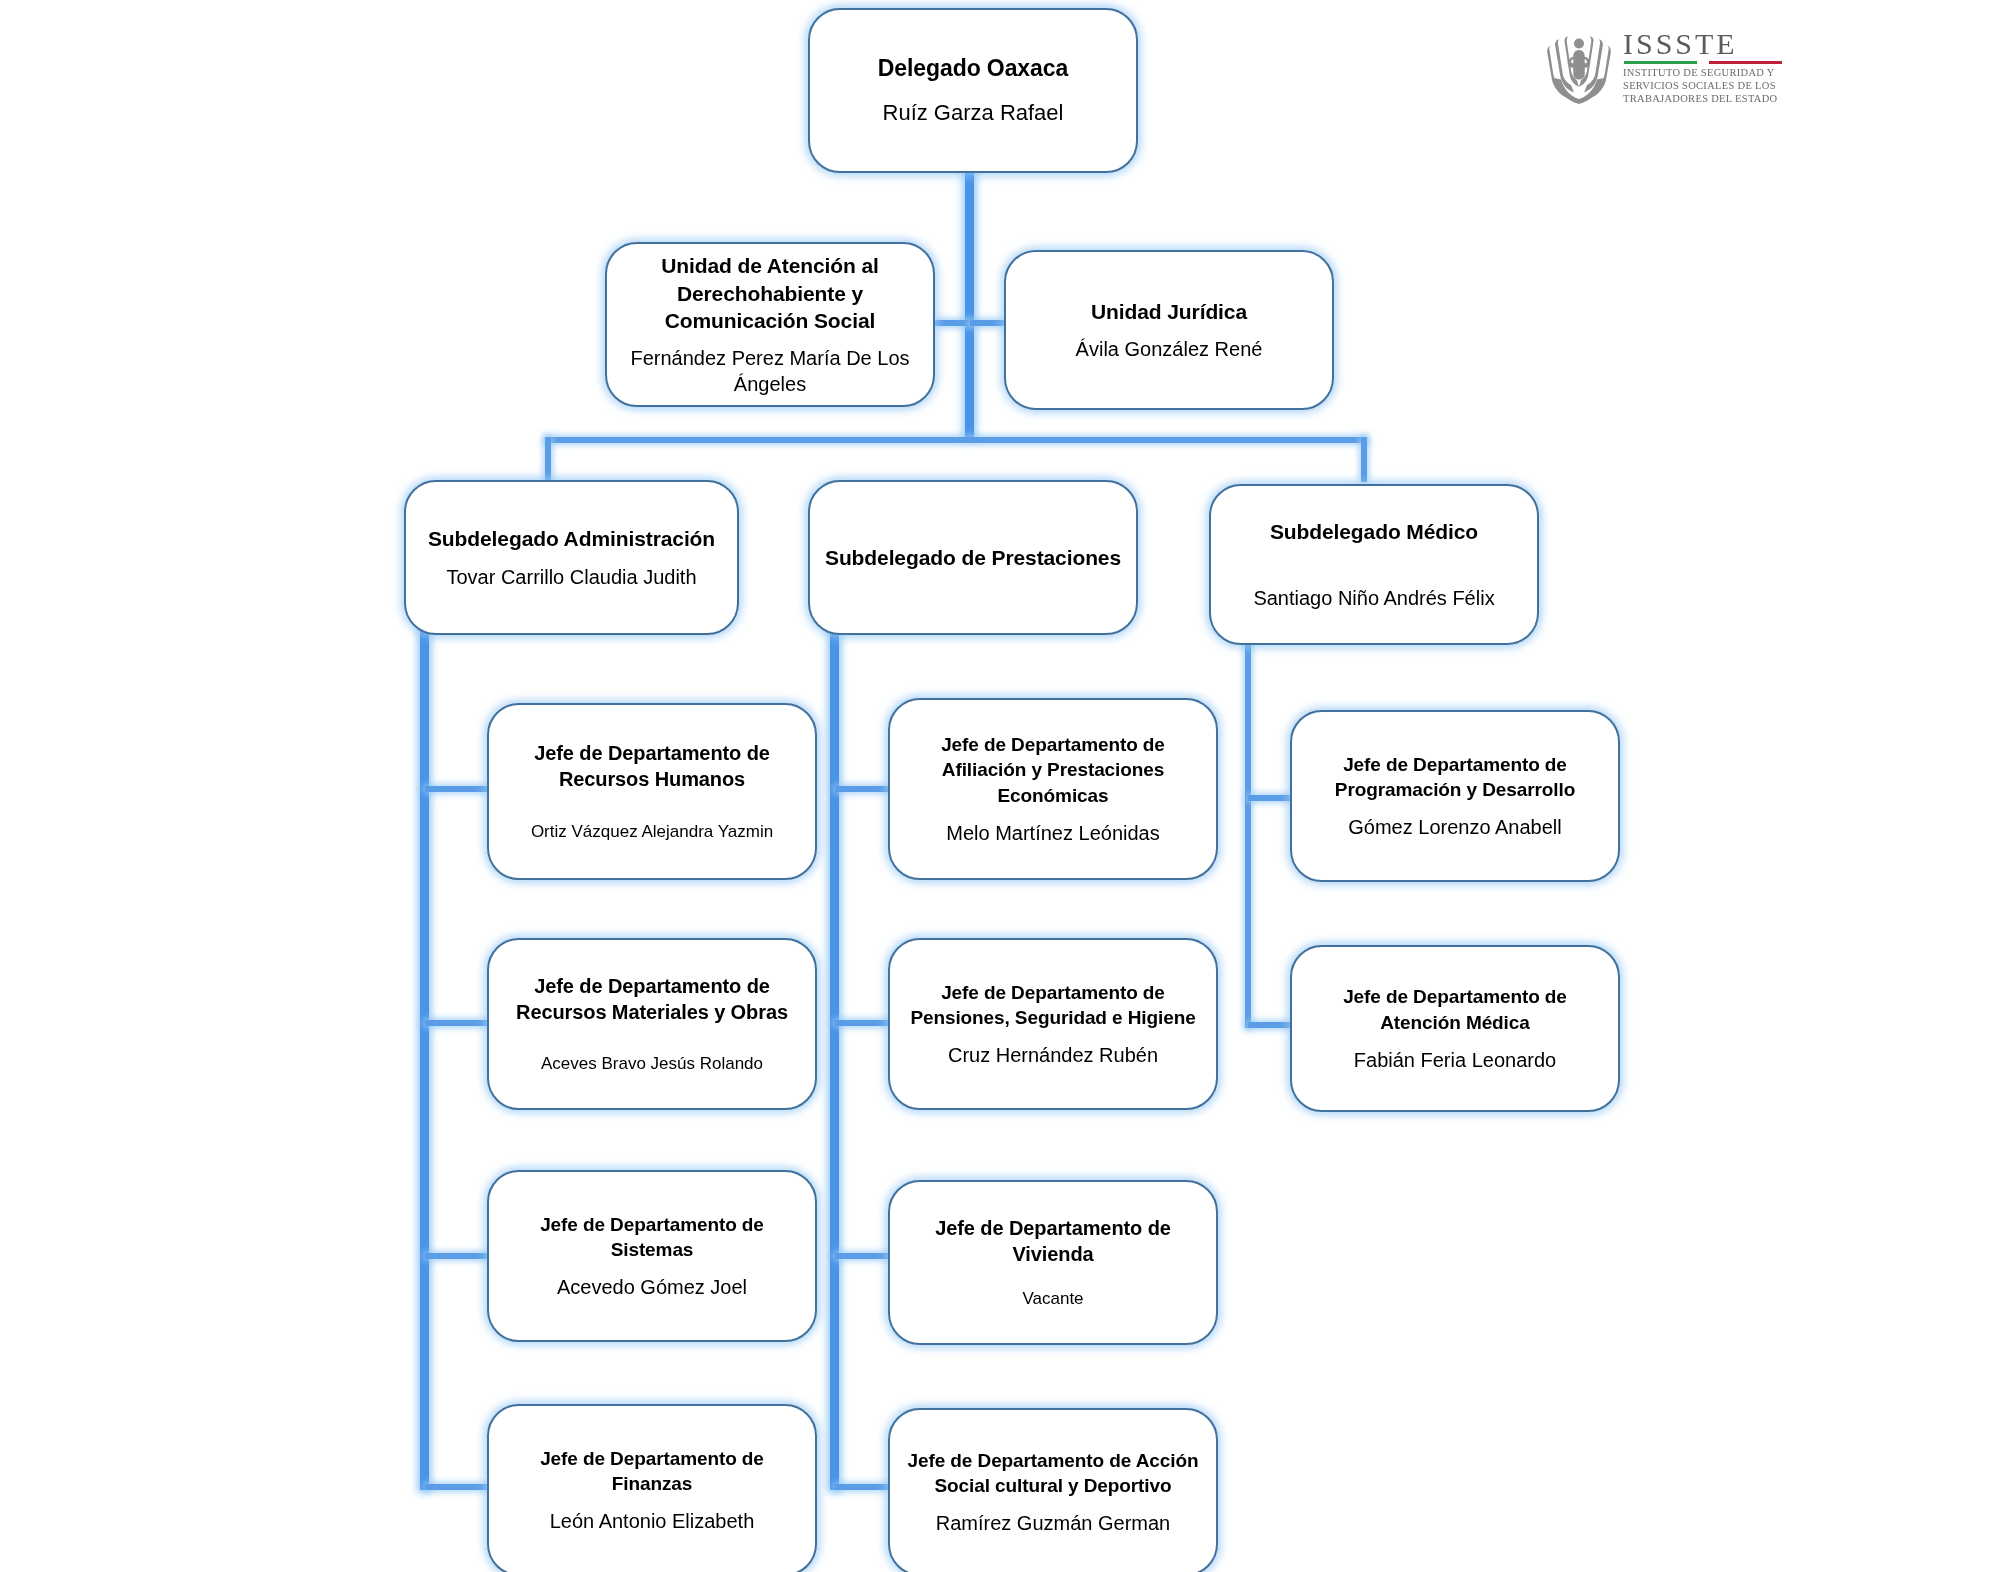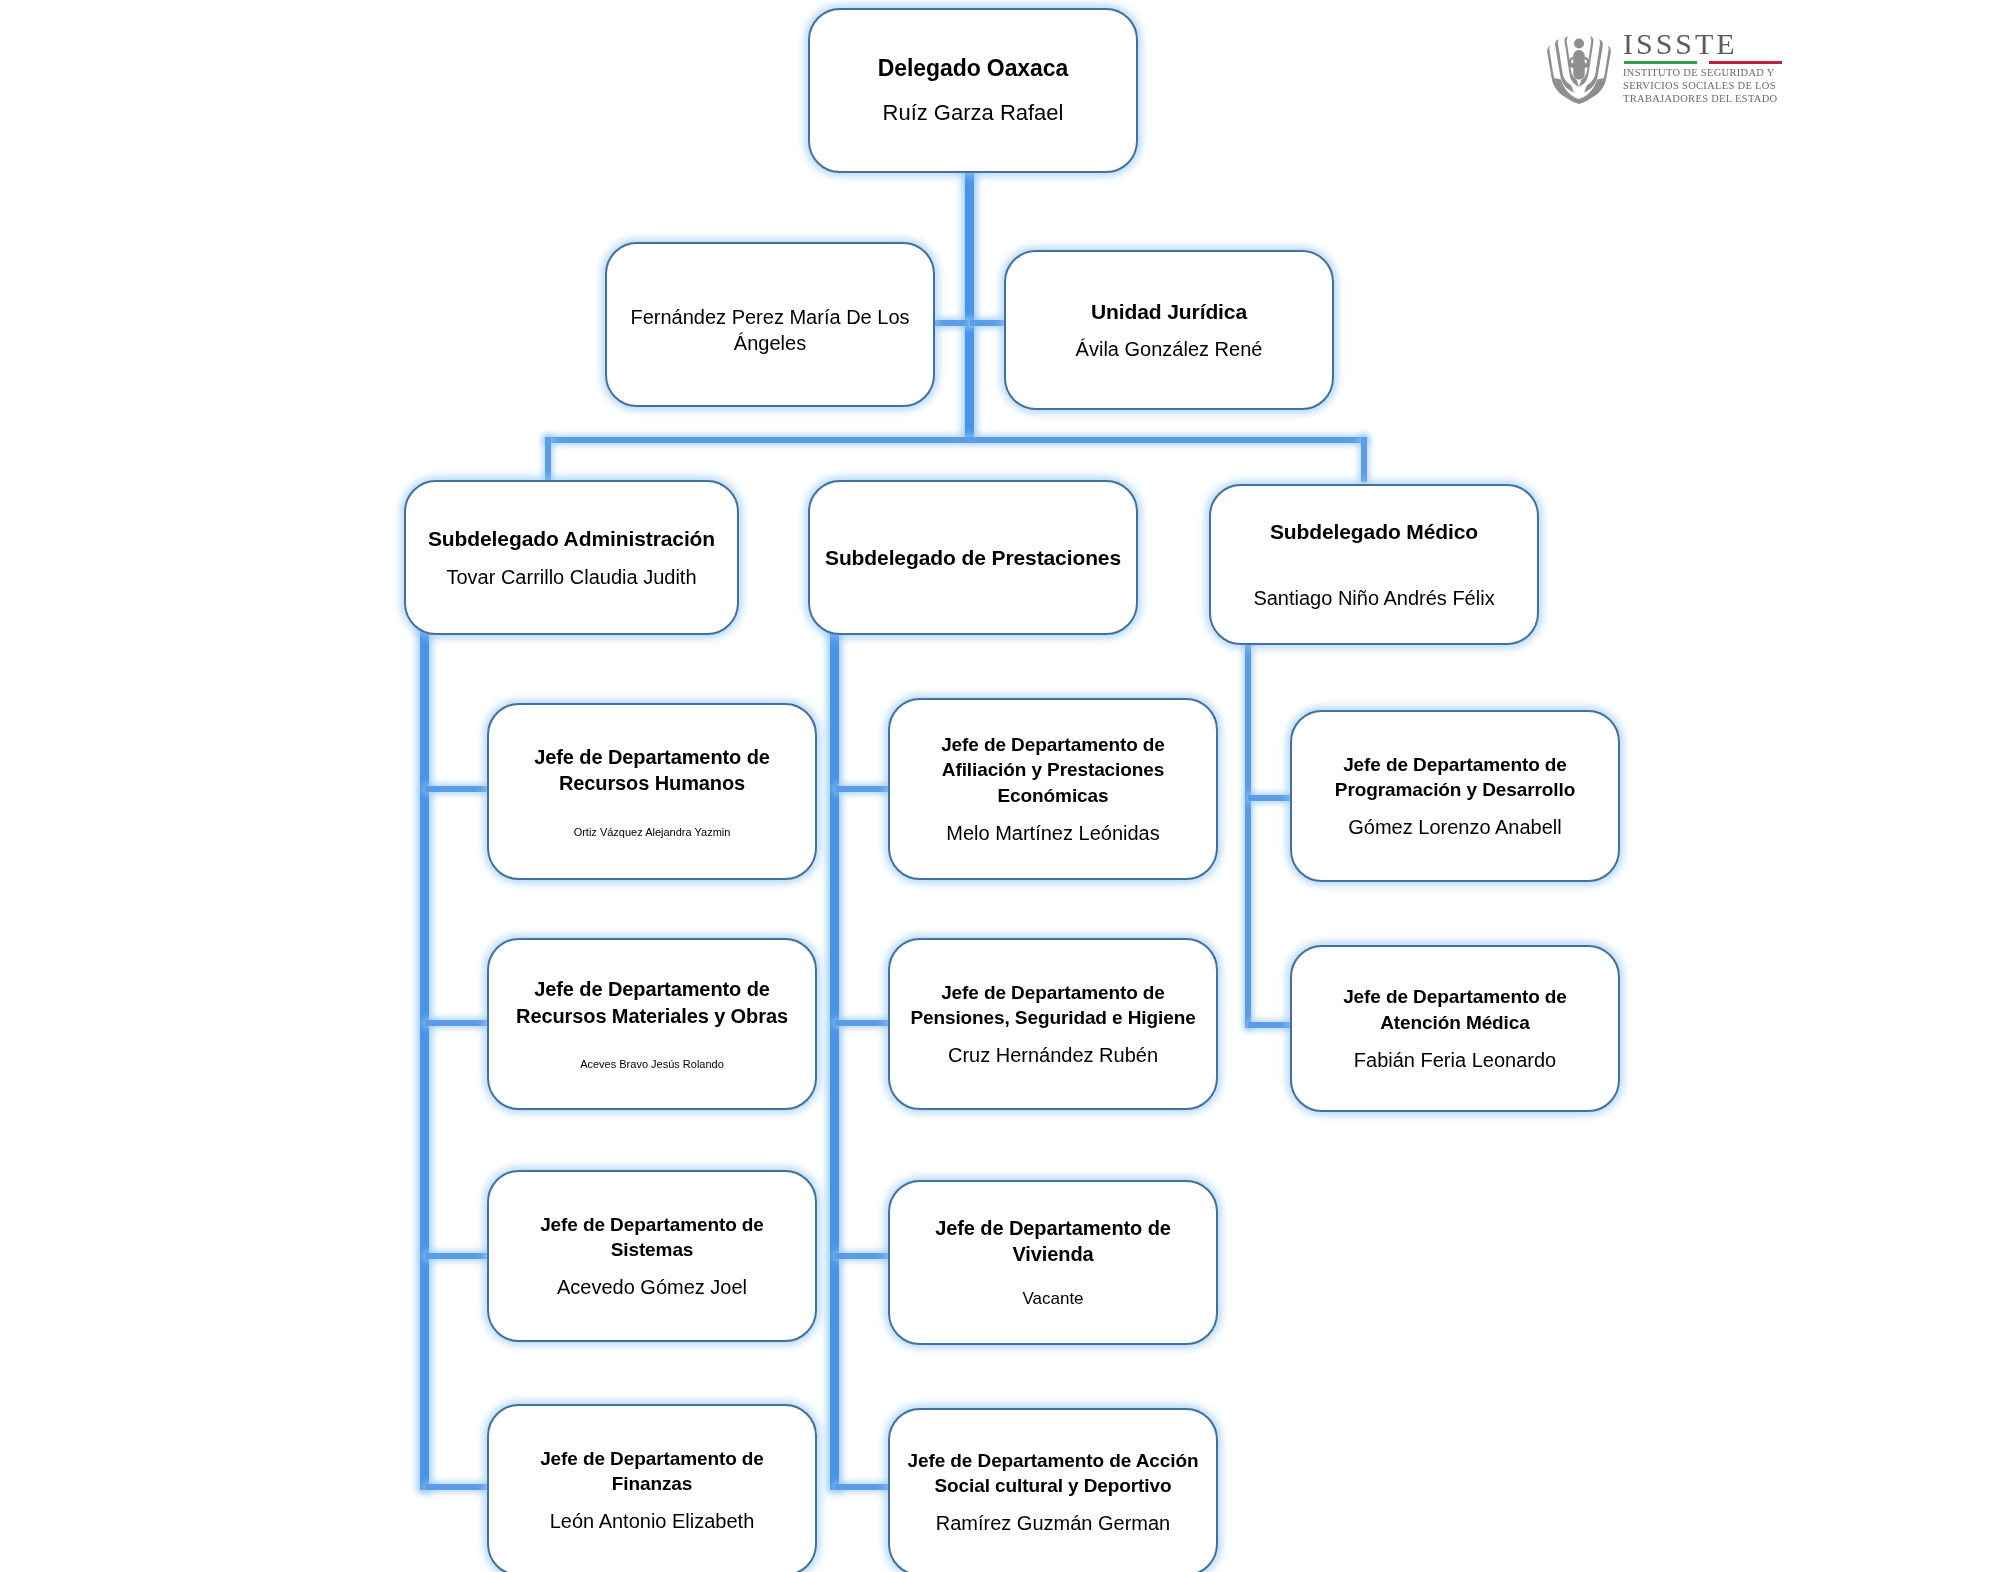--- a/index.html
+++ b/index.html
@@ -65,21 +65,21 @@
   .s-unit .title  { font-size: 21px; }
   .s-unit .person { font-size: 20px; margin-top: 10px; }
 
   .s-sub .title   { font-size: 21px; }
   .s-sub .person  { font-size: 20px; margin-top: 12px; }
 
   .s-dept .title  { font-size: 19px; }
   .s-dept .person { font-size: 20px; margin-top: 12px; }
 
   .s-dept-sm .title  { font-size: 20px; }
-  .s-dept-sm .person { font-size: 11px; margin-top: 28px; }
+  .s-dept-sm .person { font-size: 17px; margin-top: 28px; }
 
   .s-dept-vac .title  { font-size: 20px; }
   .s-dept-vac .person { font-size: 17px; margin-top: 20px; }
 
   
   #logo {
     position: absolute;
     left: 1543px;
     top: 25px;
     width: 230px;
@@ -152,20 +152,21 @@
   <div class="conn thin" style="left:1245px; top:628px; width:6px; height:400px;"></div>
   <div class="conn thin" style="left:1248px; top:795px; width:45px; height:6px;"></div>
   <div class="conn thin" style="left:1248px; top:1022px; width:45px; height:6px;"></div>
 
   <div class="node s-root" style="left:808px; top:8px; width:330px; height:165px;">
     <div class="title">Delegado Oaxaca</div>
     <div class="person">Ruíz Garza Rafael</div>
   </div>
 
   <div class="node s-unit" style="left:605px; top:242px; width:330px; height:165px;">
+    <div class="title">Unidad de Atención al Derechohabiente y Comunicación Social</div>
     <div class="person">Fernández Perez María De Los Ángeles</div>
   </div>
 
   <div class="node s-unit" style="left:1004px; top:250px; width:330px; height:160px;">
     <div class="title">Unidad Jurídica</div>
     <div class="person">Ávila González René</div>
   </div>
 
   <div class="node s-sub" style="left:404px; top:480px; width:335px; height:155px;">
     <div class="title">Subdelegado Administración</div>

